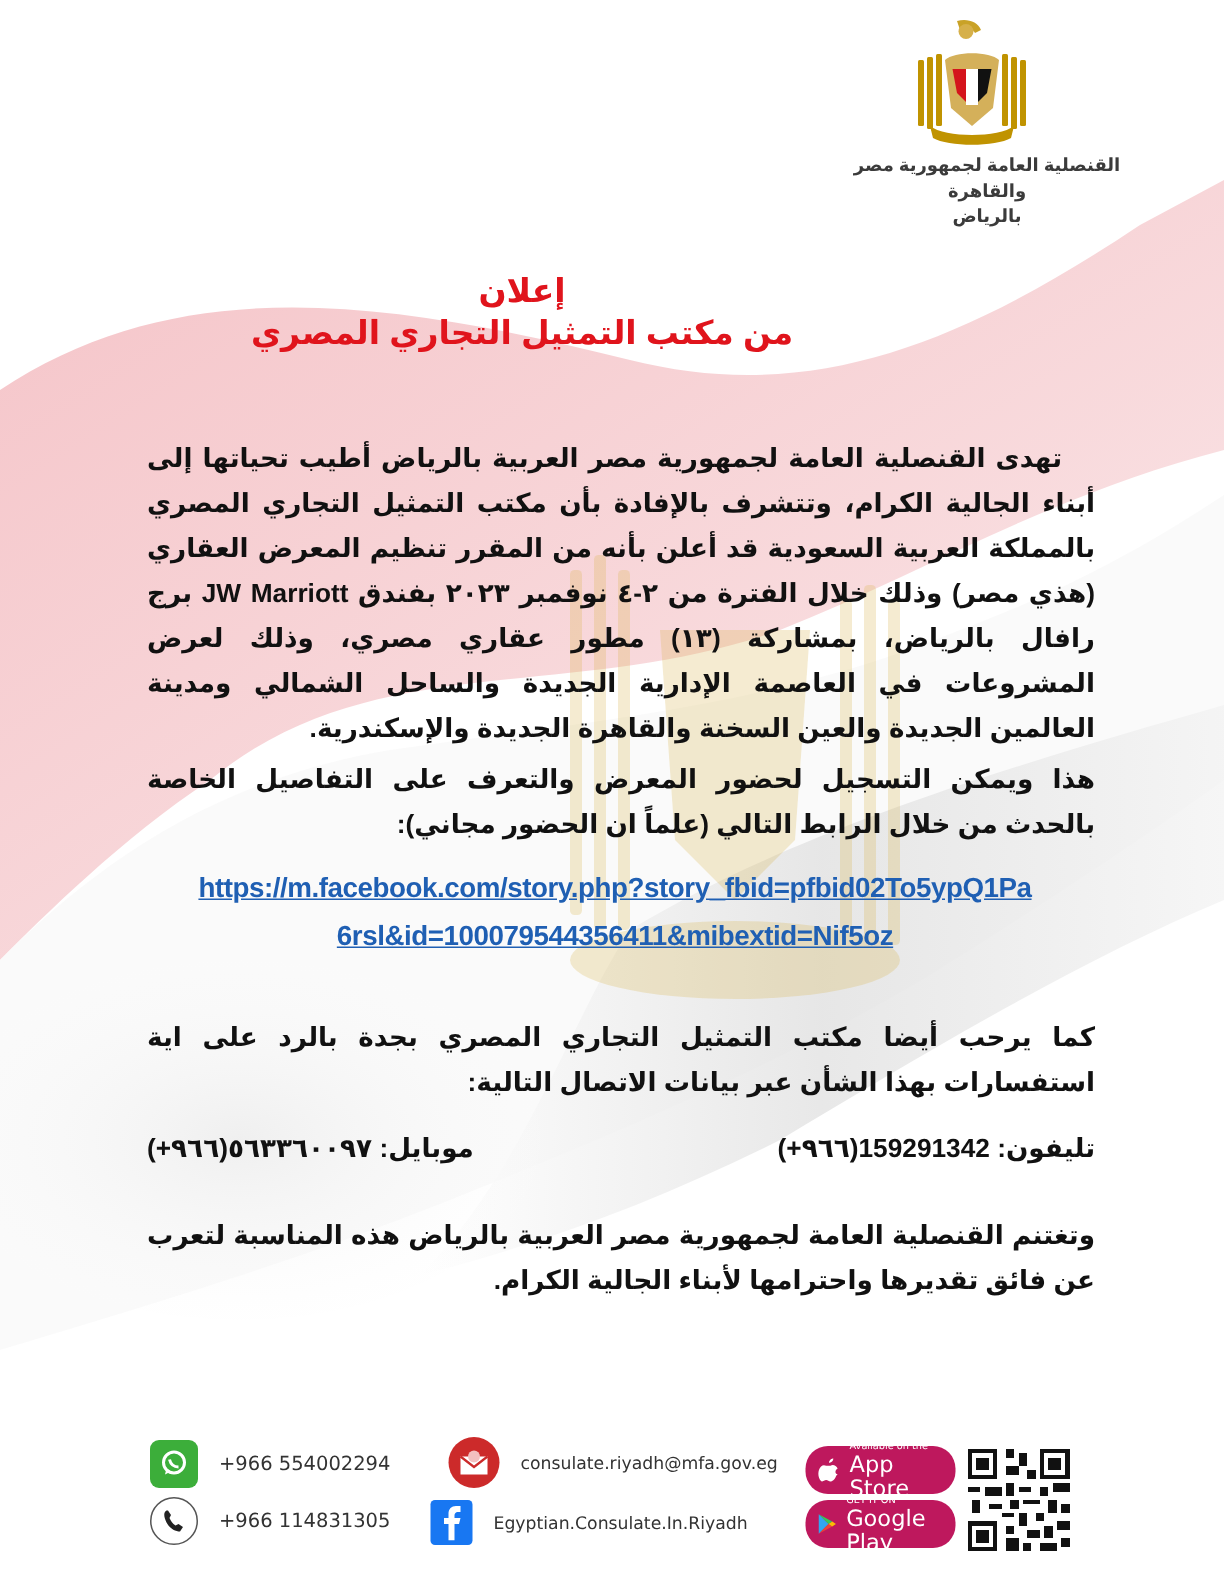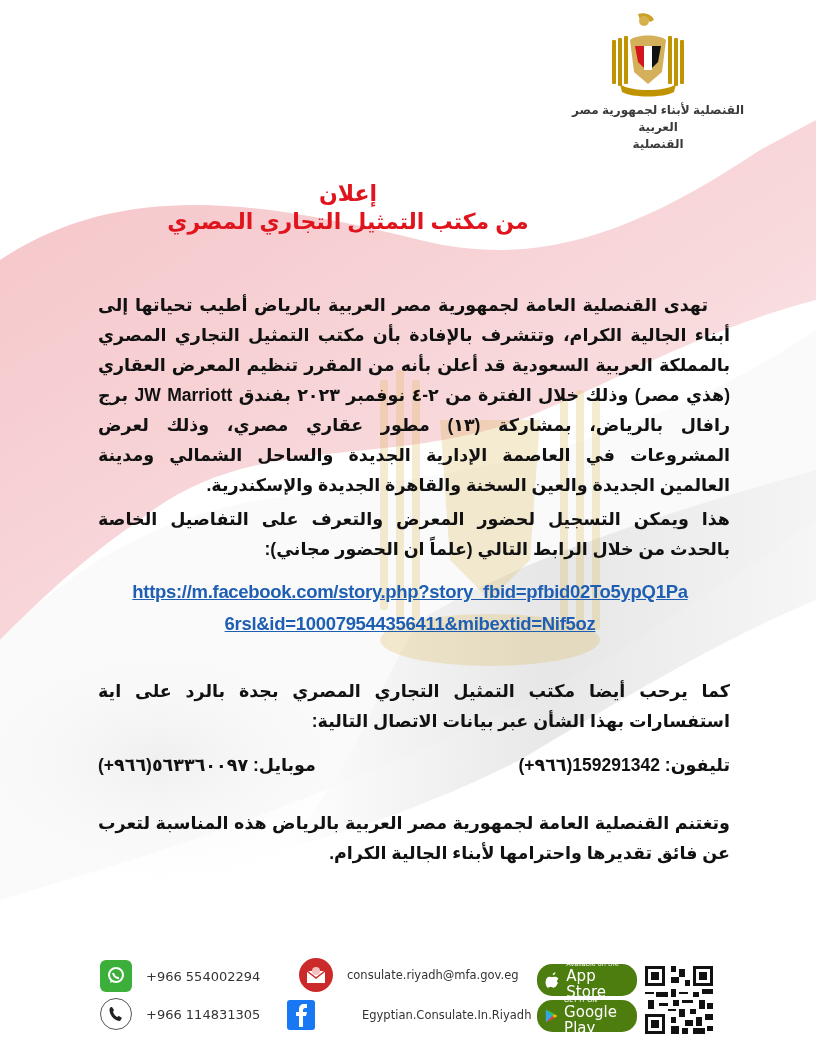--- a/index.html
+++ b/index.html
@@ -43,21 +43,21 @@
     .p4 { top: 808px; }
     .footer {
       position: absolute; left: 100px; top: 958px; width: 640px; height: 76px; z-index: 2;
       font-family: "DejaVu Sans", sans-serif; color: #333;
     }
     .f-item { position: absolute; display: flex; align-items: center; }
     .f-icon { width: 32px; height: 32px; display: inline-flex; align-items: center; justify-content: center; border-radius: 6px; }
     .f-text { font-size: 13px; margin-left: 14px; white-space: nowrap; }
     .f-text.small { font-size: 11.5px; }
     .badge {
-      position: absolute; width: 100px; height: 32px; background: #4d7c0f; border-radius: 15px; color: #fff;
+      position: absolute; width: 100px; height: 32px; background: #be185d; border-radius: 15px; color: #fff;
       display: flex; align-items: center; padding-left: 8px; box-sizing: border-box;
     }
     .badge .b-small { font-size: 6.5px; display: block; line-height: 8px; }
     .badge .b-big { font-size: 15px; display: block; line-height: 16px; }
     .badge .b-txt { margin-left: 6px; }
     .qr { position: absolute; left: 543px; top: 8px; width: 72px; height: 68px; }
   </style>
 </head>
 <body>
 
@@ -106,22 +106,22 @@
     <rect x="72" y="28" width="4" height="44" rx="1"></rect>
   </g>
   <path d="M22,28 C28,22 52,22 58,28 L54,60 L40,72 L26,60 Z" fill="#d4b05a"></path>
   <path d="M27,34 L36,34 L36,56 L30,50 Z" fill="#d4141c"></path>
   <path d="M36,34 L44,34 L44,58 L36,58 Z" fill="#ffffff"></path>
   <path d="M44,34 L53,34 L50,50 L44,56 Z" fill="#111111"></path>
   <path d="M12,72 C22,80 58,80 68,72 L66,80 C56,86 24,86 14,80 Z" fill="#c09300"></path>
 </svg>
 
 <div class="header-text">
-  <div>القنصلية لأبناء لجمهورية مصر العربية</div>
-  <div>القنصلية</div>
+  <div>القنصلية العامة لجمهورية مصر والقاهرة</div>
+  <div>بالرياض</div>
 </div>
 
 <div class="title-block">
   <div>إعلان</div>
   <div>من مكتب التمثيل التجاري المصري</div>
 </div>
 
 <div class="body-text p1">
   <span class="indent"></span><span>تهدى القنصلية العامة لجمهورية مصر العربية بالرياض أطيب تحياتها إلى أبناء الجالية الكرام، وتتشرف بالإفادة بأن مكتب التمثيل التجاري المصري بالمملكة العربية السعودية قد أعلن بأنه من المقرر تنظيم المعرض العقاري (هذي مصر) وذلك خلال الفترة من ٢-٤ نوفمبر ٢٠٢٣ بفندق JW Marriott برج رافال بالرياض، بمشاركة (١٣) مطور عقاري مصري، وذلك لعرض المشروعات في العاصمة الإدارية الجديدة والساحل الشمالي ومدينة العالمين الجديدة والعين السخنة والقاهرة الجديدة والإسكندرية.</span>
 </div>
@@ -164,21 +164,21 @@
   <div class="f-item" style="left:199px;top:0px;">
     <span class="f-icon" style="background:#cc2a2a;border-radius:50%;width:34px;height:34px;">
       <svg width="22" height="18" viewBox="0 0 22 18">
           <rect x="2" y="5" width="18" height="12" fill="#fff"></rect>
           <path d="M2,5 L11,12 L20,5" stroke="#cc2a2a" stroke-width="1.5" fill="none"></path>
           <circle cx="11" cy="5" r="4" fill="#f3c0c0"></circle>
         </svg>
     </span>
     <span class="f-text small">consulate.riyadh@mfa.gov.eg</span>
   </div>
-  <div class="f-item" style="left:187px;top:42px;gap:33px;">
+  <div class="f-item" style="left:187px;top:42px;">
     <span class="f-icon" style="background:#1877f2;border-radius:3px;width:28px;height:30px;">
       <svg width="14" height="24" viewBox="0 0 14 24">
           <path d="M9,24 L9,13 L12,13 L13,9 L9,9 L9,7 C9,6 10,5 11,5 L13,5 L13,1 L10,1 C7,1 5,3 5,6 L5,9 L2,9 L2,13 L5,13 L5,24 Z" fill="#fff"></path>
         </svg>
     </span>
     <span class="f-text small">Egyptian.Consulate.In.Riyadh</span>
   </div>
 
   <div class="badge" style="left:437px;top:6px;">
     <svg width="16" height="18" viewBox="0 0 16 18">

